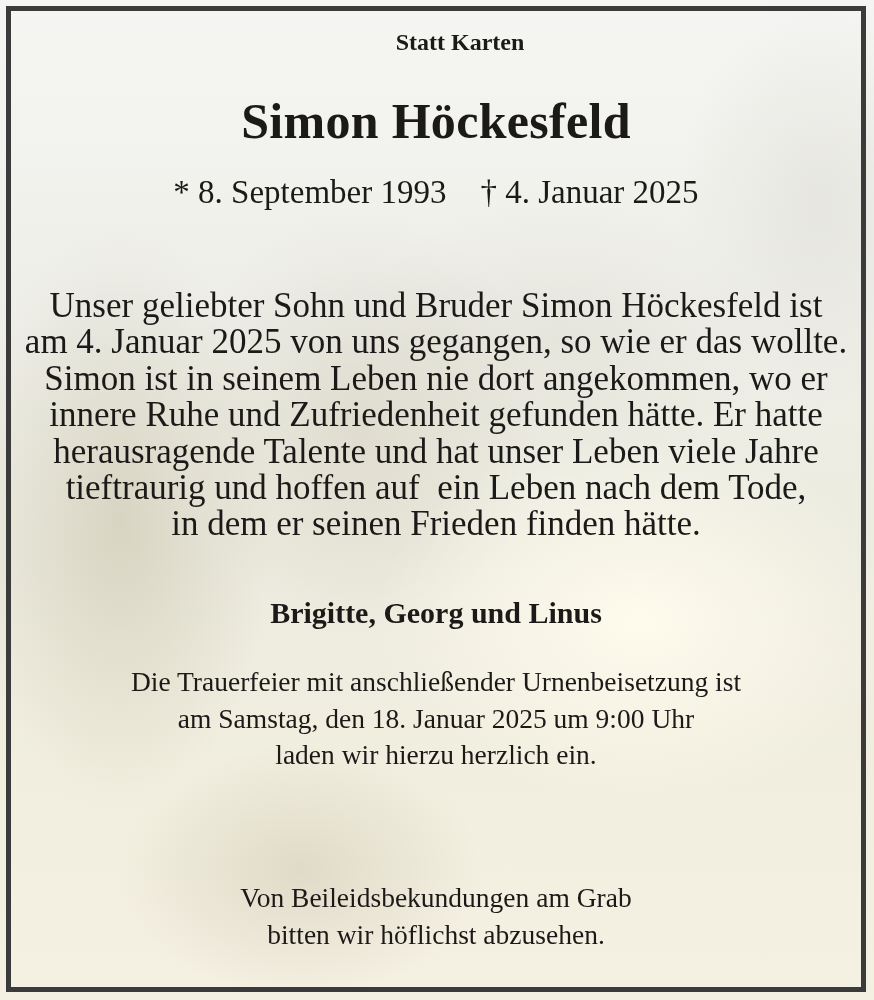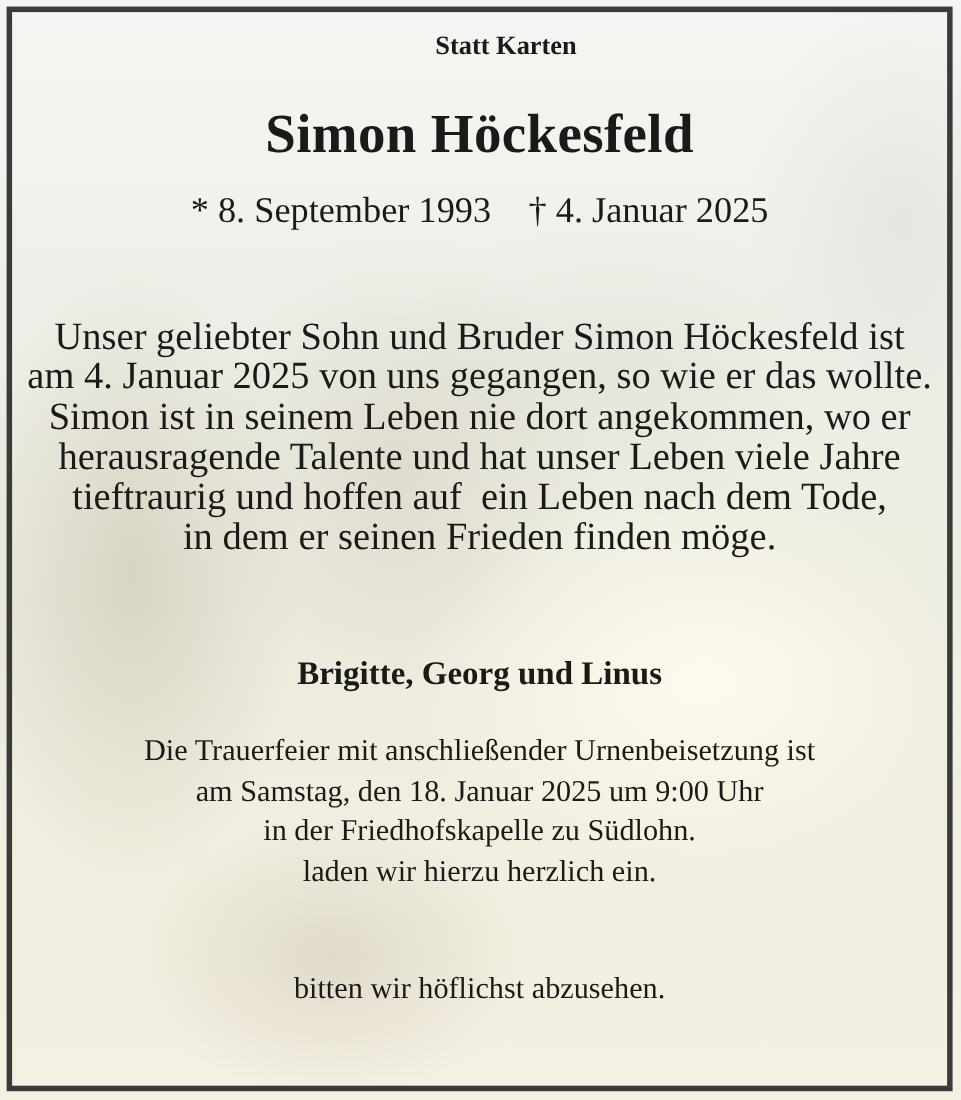--- a/index.html
+++ b/index.html
@@ -119,30 +119,31 @@
   <div class="name">Simon Höckesfeld</div>
 
   <div class="dates">
     <span>* 8. September 1993</span><span class="gap"></span><span>† 4. Januar 2025</span>
   </div>
 
   <div class="body-text">
     <span class="line">Unser geliebter Sohn und Bruder Simon Höckesfeld ist</span>
     <span class="line">am 4. Januar 2025 von uns gegangen, so wie er das wollte.</span>
     <span class="line">Simon ist in seinem Leben nie dort angekommen, wo er</span>
+    <span class="line">innere Ruhe und Zufriedenheit gefunden hätte. Er hatte</span>
     <span class="line">herausragende Talente und hat unser Leben viele Jahre</span>
     <span class="line" style="white-space:pre;">tieftraurig und hoffen auf  ein Leben nach dem Tode,</span>
-    <span class="line">in dem er seinen Frieden finden möge.</span>
+    <span class="line">in dem er seinen Frieden finden hätte.</span>
   </div>
 
   <div class="family">Brigitte, Georg und Linus</div>
 
   <div class="ceremony">
     <span class="line">Die Trauerfeier mit anschließender Urnenbeisetzung ist</span>
     <span class="line">am Samstag, den 18. Januar 2025 um 9:00 Uhr</span>
-    <span class="line">in der Friedhofskapelle zu Südlohn.</span>
     <span class="line">laden wir hierzu herzlich ein.</span>
   </div>
 
   <div class="closing">
+    <span class="line">Von Beileidsbekundungen am Grab</span>
     <span class="line">bitten wir höflichst abzusehen.</span>
   </div>
 </div>
 
 </body></html>

